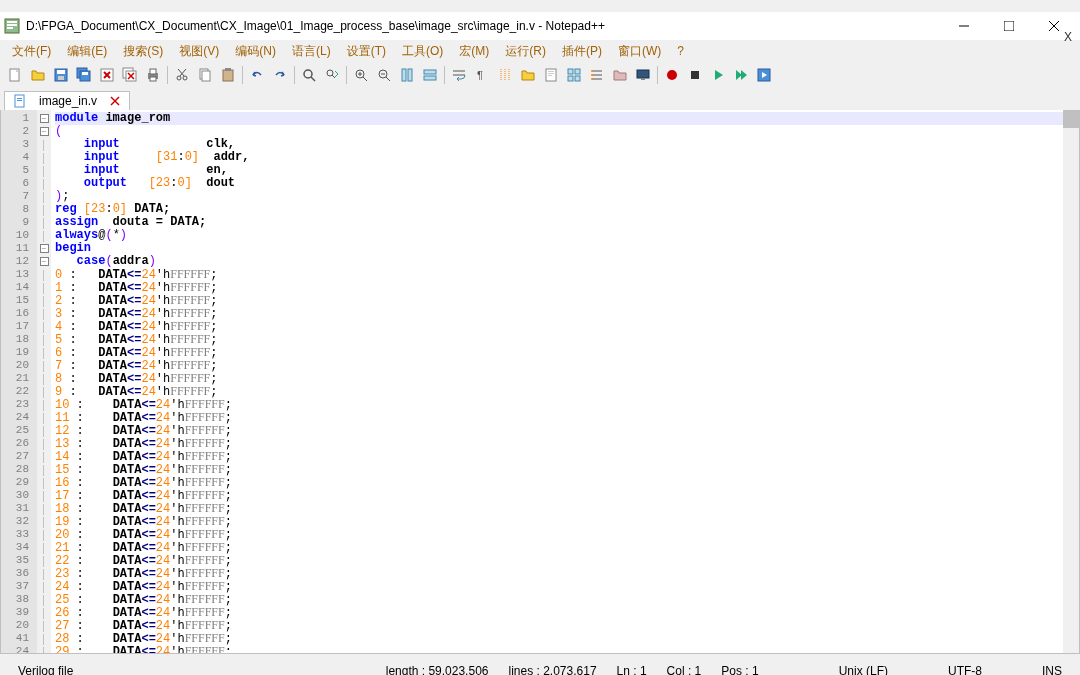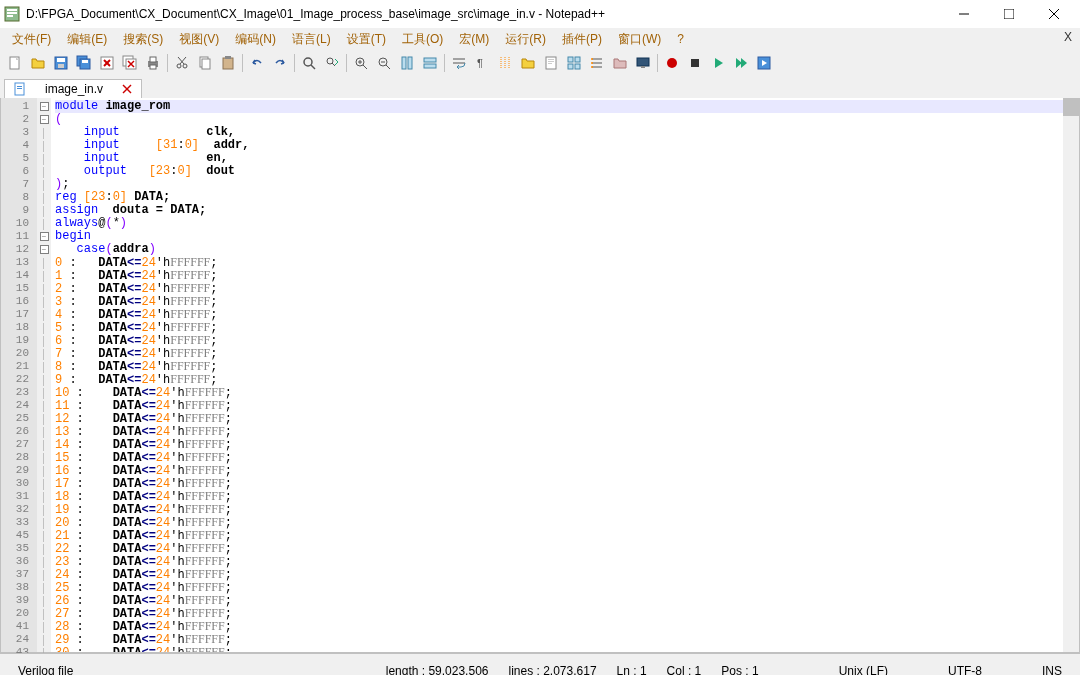--- a/index.html
+++ b/index.html
@@ -1,49 +1,49 @@
 <!DOCTYPE html>
 <html><head>
 <meta charset="utf-8">
 <style>
 * { margin: 0; padding: 0; box-sizing: border-box; }
 body { font-family: "Microsoft YaHei", "Segoe UI", sans-serif; font-size: 12px; background: #f0f0f0; overflow: hidden; width: 1080px; height: 675px; }
 
-.titlebar { height: 28px; background: #fff; display: flex; align-items: center; padding: 0 4px; }
+.titlebar { height: 28px; background: #fff; display: flex; align-items: center; padding: 0 4px; margin-top: 12px; }
 .titlebar-icon { width: 16px; height: 16px; margin-right: 6px; display: flex; align-items: center; justify-content: center; }
 .titlebar-title { flex: 1; font-size: 12px; color: #000; }
 .window-controls { display: flex; }
 .window-btn { width: 45px; height: 28px; display: flex; align-items: center; justify-content: center; cursor: pointer; }
 .window-extra { position: absolute; right: 8px; top: 30px; font-size: 12px; color: #333; }
 
 .menubar { height: 22px; background: #f0f0f0; display: flex; align-items: center; padding: 0 4px; }
 .menu-item { padding: 2px 8px; font-size: 12px; cursor: pointer; color: #a16207; }
 
 .toolbar { height: 26px; background: #f0f0f0; display: flex; align-items: center; padding: 2px 4px; gap: 1px; }
 .tb-btn { width: 22px; height: 22px; display: flex; align-items: center; justify-content: center; cursor: pointer; border: 1px solid transparent; }
 .tb-sep { width: 1px; height: 18px; background: #c0c0c0; margin: 0 2px; }
 
 .tabbar { height: 22px; background: #f0f0f0; display: flex; align-items: flex-end; padding: 0 4px; }
-.tab { display: flex; align-items: center; padding: 2px 8px; background: #fff; border: 1px solid #c0c0c0; border-bottom: none; font-size: 12px; gap: 18px; }
+.tab { display: flex; align-items: center; padding: 2px 8px; background: #fff; border: 1px solid #c0c0c0; border-bottom: none; font-size: 12px; gap: 12px; }
 .tab-icon { width: 14px; height: 14px; }
 .tab-close { width: 12px; height: 12px; display: flex; align-items: center; justify-content: center; cursor: pointer; }
 
 .editor-container { display: flex; height: 555px; background: #fff; border: 1px solid #c0c0c0; border-top: none; position: relative; }
 .gutter { width: 36px; background: #e4e4e4; color: #808080; font-family: Consolas, "Courier New", monospace; font-size: 11px; padding-top: 2px; text-align: right; user-select: none; }
 .gutter-line { height: 13px; padding-right: 8px; line-height: 13px; }
 .fold-gutter { width: 14px; background: #f0f0f0; padding-top: 2px; }
 .fold-mark { height: 13px; display: flex; align-items: center; justify-content: center; font-size: 9px; color: #808080; }
 .fold-box { width: 9px; height: 9px; border: 1px solid #808080; display: flex; align-items: center; justify-content: center; font-size: 8px; line-height: 7px; cursor: pointer; background: #fff; }
 .code-area { flex: 1; font-family: Consolas, "Courier New", monospace; font-size: 12px; padding: 2px 4px; line-height: 13px; white-space: pre; overflow: hidden; position: relative; }
 .code-line { height: 13px; }
 .code-line.current { background: #e8e8ff; }
 .scrollbar-v { position: absolute; right: 0; top: 0; width: 16px; height: 100%; background: #f0f0f0; }
 .scroll-thumb { position: absolute; top: 0; width: 16px; height: 18px; background: #c0c0c0; }
 
-.kw { color: #0000ff; font-weight: normal; }
+.kw { color: #0000ff; font-weight: bold; }
 .num { color: #ff8000; }
 .ident { color: #000; font-weight: bold; }
 .op { color: #000080; font-weight: bold; }
 .str { color: #808080; font-family: Liberation Serif, serif; }
 .brace { color: #8000ff; }
 
 .statusbar { position: absolute; bottom: 0; left: 0; right: 0; height: 22px; background: #f0f0f0; border-top: 1px solid #c0c0c0; display: flex; align-items: center; font-size: 12px; padding: 0 8px; }
 .status-seg { padding: 0 10px; margin-top: 13px; }
 .status-flex { flex: 1; }
 </style>
@@ -358,21 +358,21 @@
       <div class="gutter-line">24</div>
       <div class="gutter-line">25</div>
       <div class="gutter-line">26</div>
       <div class="gutter-line">27</div>
       <div class="gutter-line">28</div>
       <div class="gutter-line">29</div>
       <div class="gutter-line">30</div>
       <div class="gutter-line">31</div>
       <div class="gutter-line">32</div>
       <div class="gutter-line">33</div>
-      <div class="gutter-line">45</div>
+      <div class="gutter-line">34</div>
       <div class="gutter-line">35</div>
       <div class="gutter-line">36</div>
       <div class="gutter-line">37</div>
       <div class="gutter-line">38</div>
       <div class="gutter-line">39</div>
       <div class="gutter-line">20</div>
       <div class="gutter-line">41</div>
       <div class="gutter-line">24</div>
       <div class="gutter-line">43</div>
       <div class="gutter-line">44</div>

